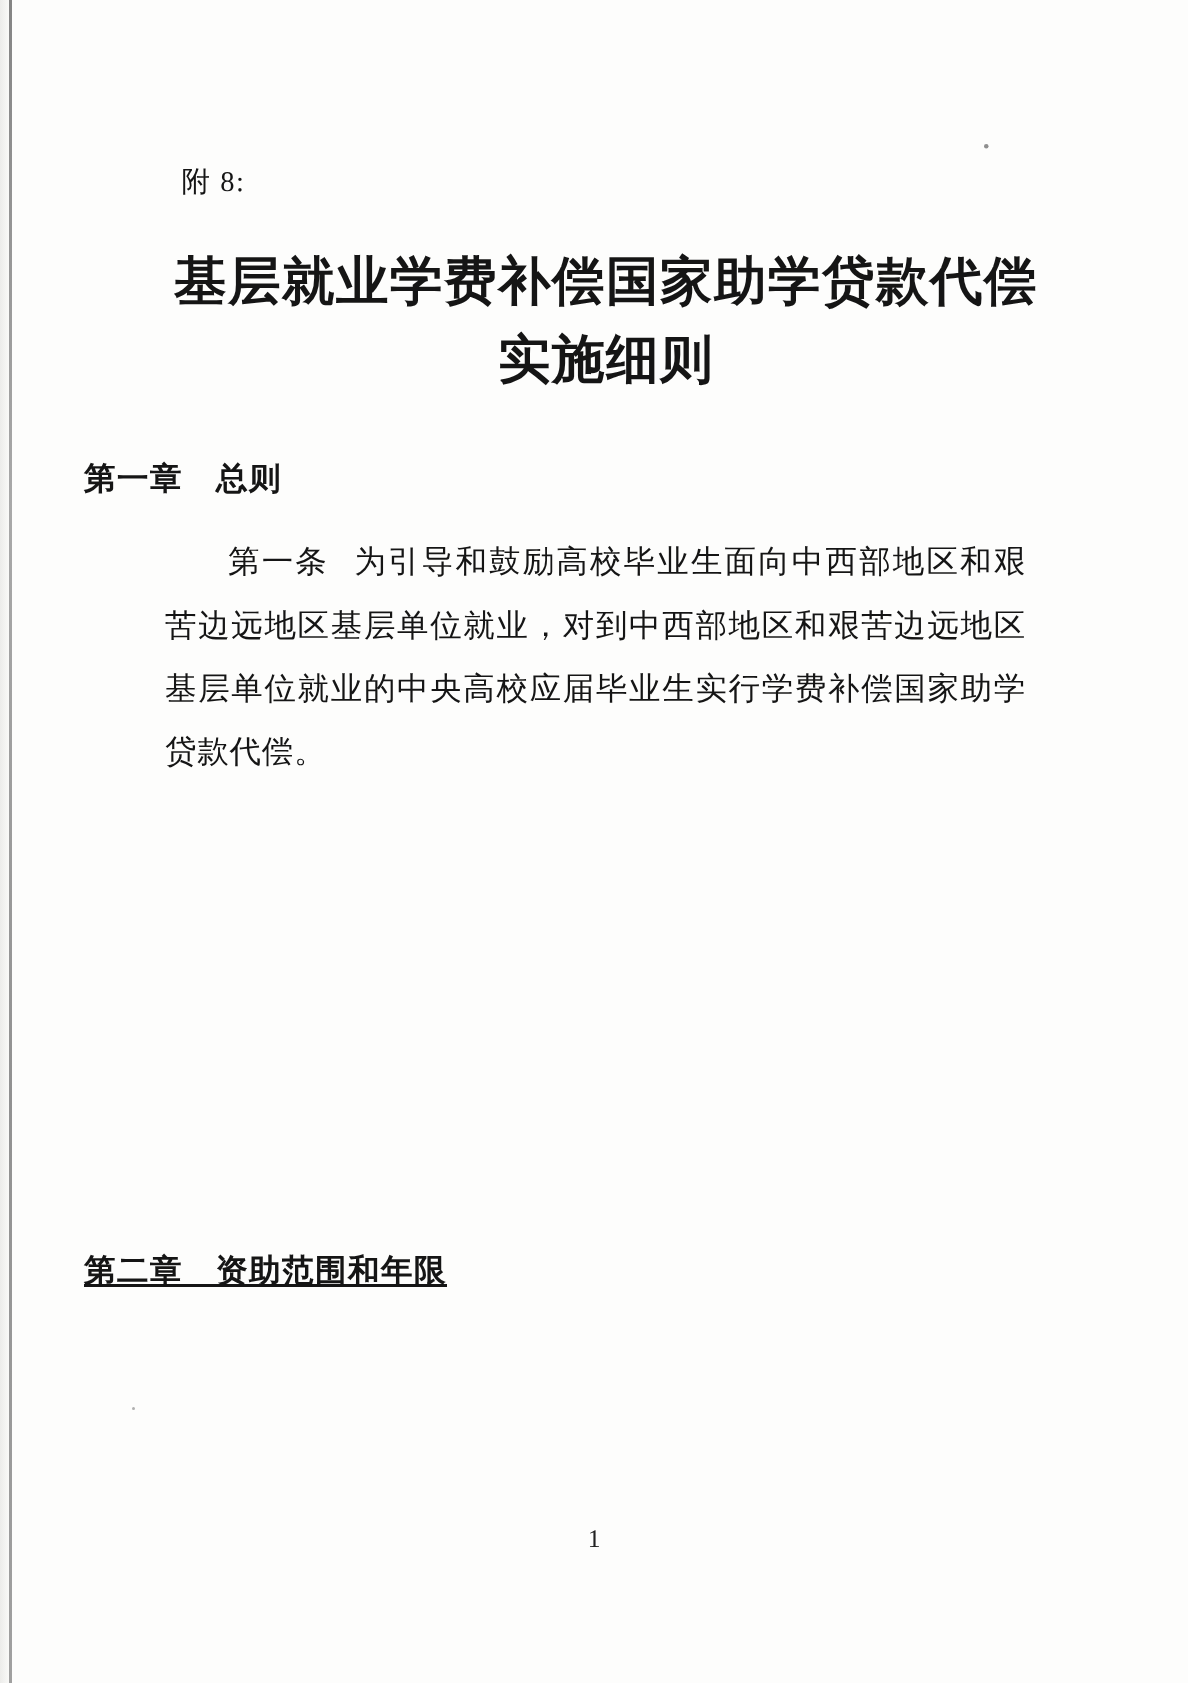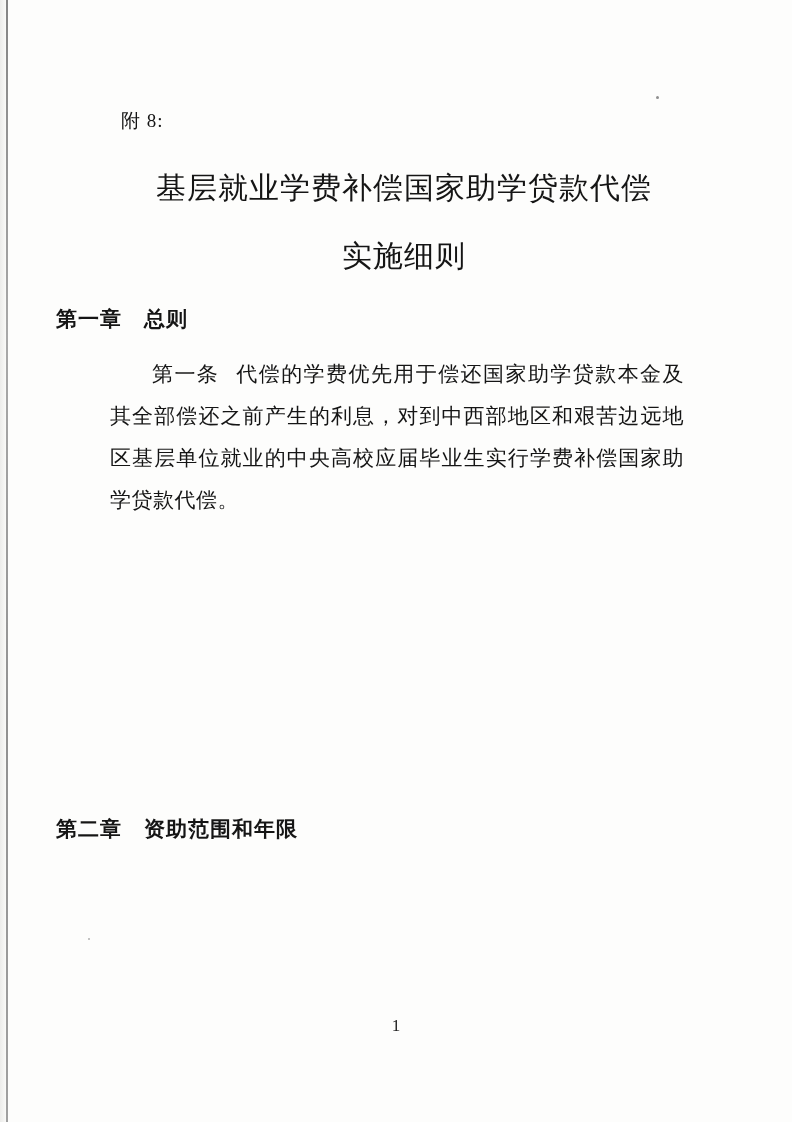--- a/index.html
+++ b/index.html
@@ -24,33 +24,33 @@
   .speck { position:absolute; background:#8f8f8f; border-radius:50%; }
   .speck-a { left:656px; top:96px; width:3px; height:3px; }
   .speck-b { left:88px;  top:938px; width:2px; height:2px; opacity:.7; }
 
   .attachment {
     position:absolute; left:121px; top:108px;
     font-size:19px; letter-spacing:1px;text-align:right;
   }
   .title {
     position:absolute; left:56px; right:40px; top:167px;
-    text-align:center; font-weight:normal;
-    font-size:30px; line-height:41px; letter-spacing:1px;
+    text-align:center; font-weight:bold;
+    font-size:35px; line-height:41px; letter-spacing:1px;
   }
-  .title-line-2 { margin-top:27px; }
+  .title-line-2 { margin-top:11px; }
 
   .chapter {
     position:absolute; left:56px; right:40px;
     font-weight:bold;
     font-family:"Liberation Sans","DejaVu Sans",sans-serif;
     font-size:21px; letter-spacing:1px;
   }
   .chapter-1 { top:305px; }
-  .chapter-2 { top:815px; }
+  .chapter-2 { top:833px;text-decoration:underline; }
 
   .body-par {
     position:absolute; left:110px; width:574px; margin:0;
     font-size:21px; line-height:42px;
     text-align:justify; text-justify:inter-ideograph;
     text-indent:42px; letter-spacing:0.5px;
   }
   .par-1 { top:353px; }
   .par-2 { top:527px; }
   .par-3 { top:850px; }
@@ -77,21 +77,21 @@
   <div class="attachment">附 8:</div>
 
   <div class="title">
     <div class="title-line-1">基层就业学费补偿国家助学贷款代偿</div>
     <div class="title-line-2">实施细则</div>
   </div>
 
   <div class="chapter chapter-1">第一章　总则</div>
 
   <p class="body-par par-1">
-    <span class="lead">第一条</span><span>代偿的学费优先用于偿还国家助学贷款本金及其全部偿还之前产生的利息，对到中西部地区和艰苦边远地区基层单位就业的中央高校应届毕业生实行学费补偿国家助学贷款代偿。</span>
+    <span class="lead">第一条</span><span>为引导和鼓励高校毕业生面向中西部地区和艰苦边远地区基层单位就业，对到中西部地区和艰苦边远地区基层单位就业的中央高校应届毕业生实行学费补偿国家助学贷款代偿。</span>
   </p>
 
 
   <div class="chapter chapter-2">第二章　资助范围和年限</div>
 
 
   <div class="page-number">1</div>
 
 </div>
 

